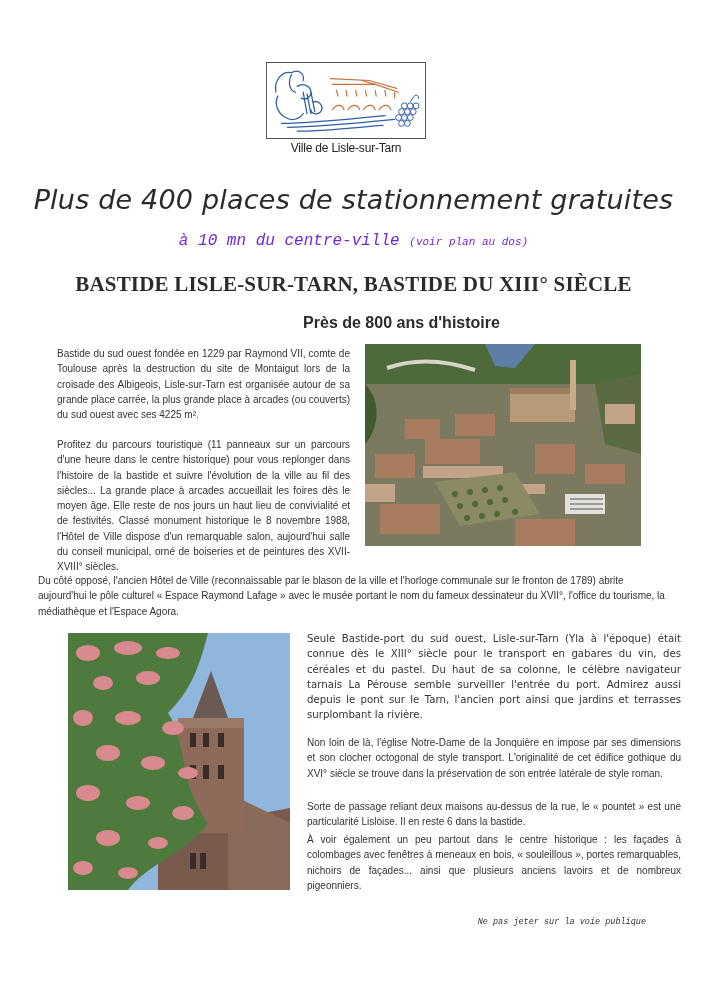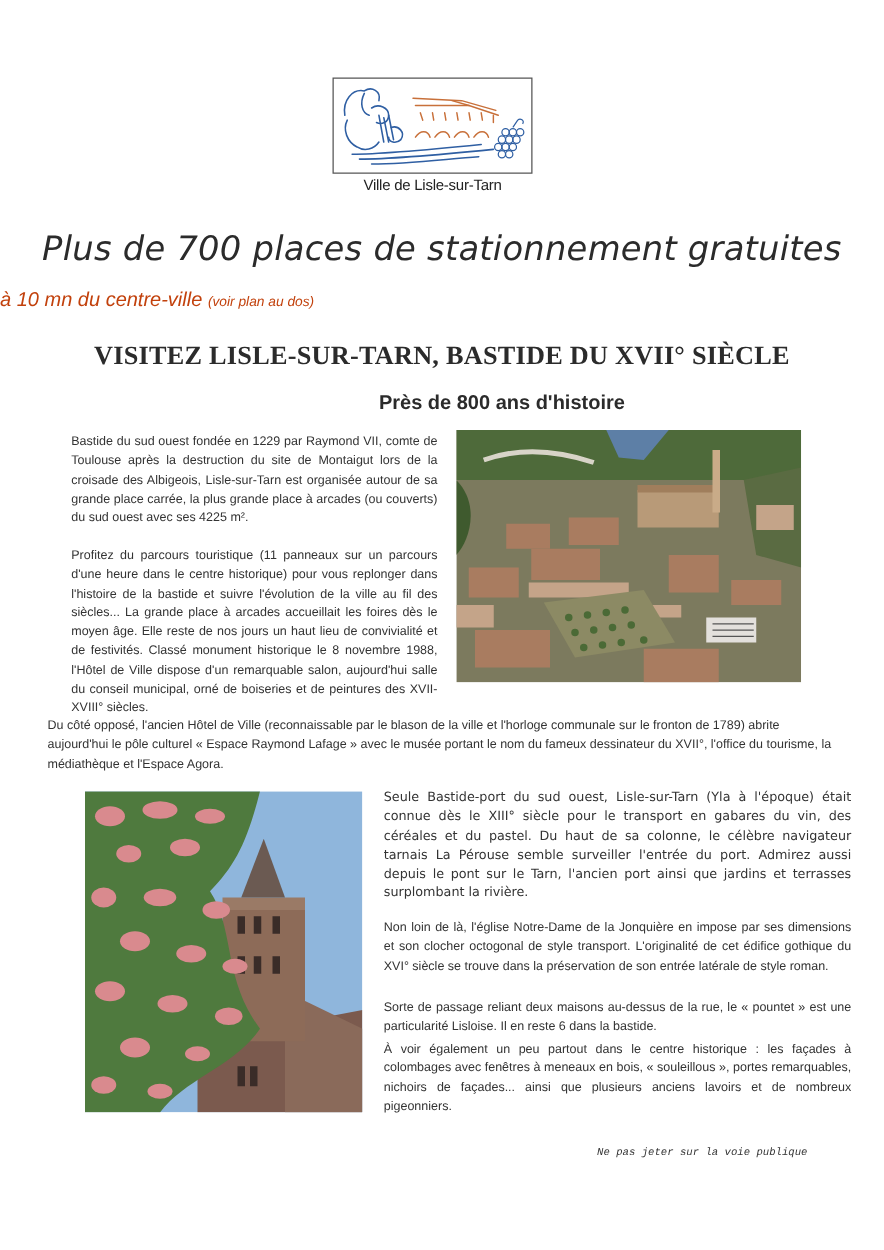--- a/index.html
+++ b/index.html
@@ -6,21 +6,21 @@
   body { width: 707px; height: 1000px; position: relative; overflow: hidden; color: #2a2a2a; font-family: "Liberation Sans", sans-serif; }
   .abs { position: absolute; }
 
   
   #logo-box { left: 266px; top: 62px; width: 160px; height: 77px; border: 1.5px solid #555; box-sizing: border-box; background: #fff; }
   #logo-box svg { width: 100%; height: 100%; display: block; }
   #logo-caption { left: 250px; top: 141px; width: 192px; text-align: center; font-family: "Liberation Sans", sans-serif; font-size: 12px; color: #222; letter-spacing: -0.2px; }
 
   
   #main-title { left: 0; top: 184px; width: 707px; text-align: center; font-family: "DejaVu Sans", sans-serif; font-style: oblique; font-size: 27px; color: #2b2b2b; letter-spacing: 0.2px; }
-  #subtitle { left: 0; top: 232px; width: 707px; font-family: Liberation Sans, sans-serif; font-style: oblique; font-size: 16px; color: #c2410c; }
+  #subtitle { left: 0; top: 232px; width: 707px; text-align: center; font-family: Liberation Mono, monospace; font-style: oblique; font-size: 16px; color: #6d28d9; }
   #subtitle .note { font-size: 11px; }
   #section-title { left: 0; top: 272px; width: 707px; text-align: center; font-family: "Liberation Serif", serif; font-weight: bold; font-size: 21px; color: #2b2b2b; letter-spacing: 0.2px; }
   #section-subtitle { left: 0; top: 314px; width: 707px; text-align: center; font-family: "Liberation Sans", sans-serif; font-weight: bold; font-size: 16px; color: #2b2b2b; margin-left: 48px; }
 
   .para { font-family: "Liberation Sans", sans-serif; font-size: 10px; line-height: 15.3px; text-align: justify; color: #333; margin: 0; }
 
   #p1 { left: 57px; top: 346px; width: 293px; }
   #p2 { left: 57px; top: 437px; width: 293px; }
   #p3 { left: 38px; top: 573px; width: 636px; text-align: left; }
   #p4 { left: 307px; top: 631px; width: 374px; font-family: "DejaVu Sans", sans-serif; font-size: 10.2px; }
@@ -71,26 +71,26 @@
         <circle cx="140" cy="56" r="3"></circle>
         <circle cx="146" cy="56" r="3"></circle>
       <circle cx="137" cy="62" r="3"></circle>
         <circle cx="143" cy="62" r="3"></circle>
       <path d="M146 40 L150 34 M150 34 C152 32 156 34 154 37"></path>
     </g>
   </svg>
 </div>
 <div id="logo-caption" class="abs">Ville de Lisle-sur-Tarn</div>
 
-<div id="main-title" class="abs">Plus de 700 places de stationnement gratuites</div>
+<div id="main-title" class="abs">Plus de 400 places de stationnement gratuites</div>
 <div id="subtitle" class="abs">
   <span>à 10 mn du centre-ville</span>
   <span class="note">(voir plan au dos)</span>
 </div>
-<div id="section-title" class="abs">VISITEZ LISLE-SUR-TARN, BASTIDE DU XVII° SIÈCLE</div>
+<div id="section-title" class="abs">BASTIDE LISLE-SUR-TARN, BASTIDE DU XIII° SIÈCLE</div>
 <div id="section-subtitle" class="abs">Près de 800 ans d'histoire</div>
 
 <p id="p1" class="abs para">Bastide du sud ouest fondée en 1229 par Raymond VII, comte de Toulouse après la destruction du site de Montaigut lors de la croisade des Albigeois, Lisle-sur-Tarn est organisée autour de sa grande place carrée, la plus grande place à arcades (ou couverts) du sud ouest avec ses 4225 m².</p>
 <p id="p2" class="abs para">Profitez du parcours touristique (11 panneaux sur un parcours d'une heure dans le centre historique) pour vous replonger dans l'histoire de la bastide et suivre l'évolution de la ville au fil des siècles... La grande place à arcades accueillait les foires dès le moyen âge. Elle reste de nos jours un haut lieu de convivialité et de festivités. Classé monument historique le 8 novembre 1988, l'Hôtel de Ville dispose d'un remarquable salon, aujourd'hui salle du conseil municipal, orné de boiseries et de peintures des XVII-XVIII° siècles.</p>
 <p id="p3" class="abs para">Du côté opposé, l'ancien Hôtel de Ville (reconnaissable par le blason de la ville et l'horloge communale sur le fronton de 1789) abrite aujourd'hui le pôle culturel « Espace Raymond Lafage » avec le musée portant le nom du fameux dessinateur du XVII°, l'office du tourisme, la médiathèque et l'Espace Agora.</p>
 <p id="p4" class="abs para">Seule Bastide-port du sud ouest, Lisle-sur-Tarn (Yla à l'époque) était connue dès le XIII° siècle pour le transport en gabares du vin, des céréales et du pastel. Du haut de sa colonne, le célèbre navigateur tarnais La Pérouse semble surveiller l'entrée du port. Admirez aussi depuis le pont sur le Tarn, l'ancien port ainsi que jardins et terrasses surplombant la rivière.</p>
 <p id="p5" class="abs para">Non loin de là, l'église Notre-Dame de la Jonquière en impose par ses dimensions et son clocher octogonal de style transport. L'originalité de cet édifice gothique du XVI° siècle se trouve dans la préservation de son entrée latérale de style roman.</p>
 <p id="p6" class="abs para">Sorte de passage reliant deux maisons au-dessus de la rue, le « pountet » est une particularité Lisloise. Il en reste 6 dans la bastide.</p>
 <p id="p7" class="abs para">À voir également un peu partout dans le centre historique : les façades à colombages avec fenêtres à meneaux en bois, « souleillous », portes remarquables, nichoirs de façades... ainsi que plusieurs anciens lavoirs et de nombreux pigeonniers.</p>
 

